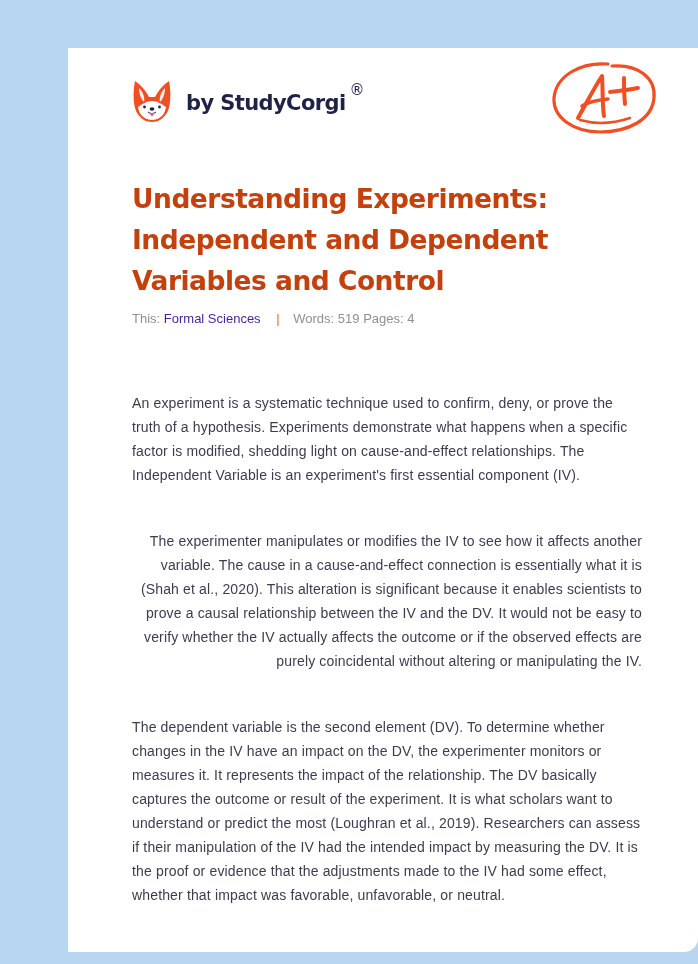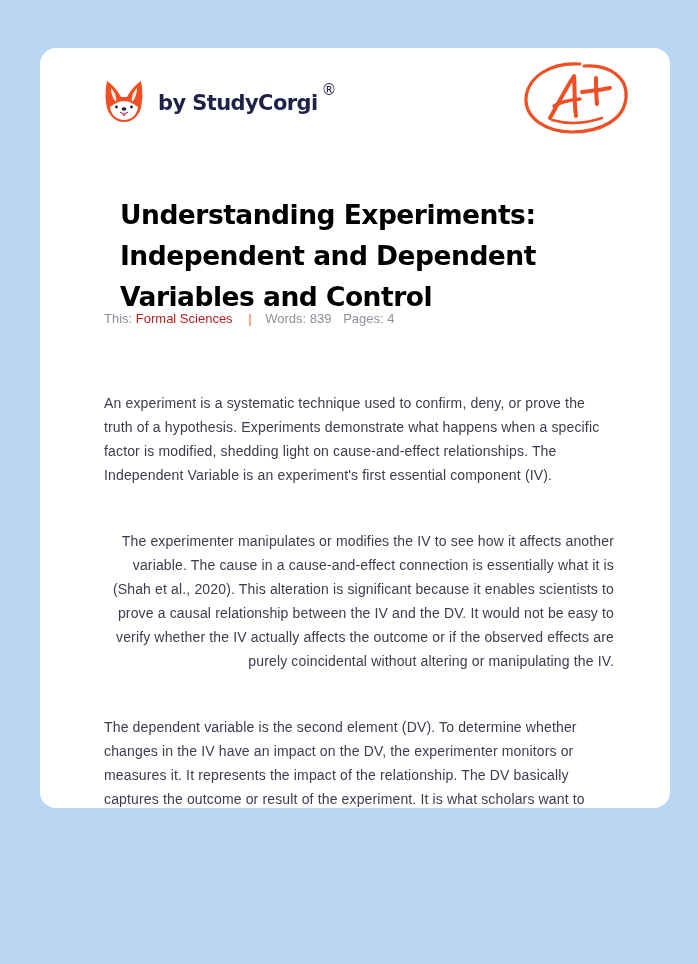--- a/index.html
+++ b/index.html
@@ -9,28 +9,27 @@
   body {
     width: 698px;
     height: 964px;
     background: #b8d5f2;
     position: relative;
     overflow: hidden;
     font-family: "Liberation Sans", "DejaVu Sans", sans-serif;
   }
   .card {
     position: absolute;
-    left: 40px;
+    left: 68px;
     top: 48px;
     width: 630px;
-    height: 760px;
+    height: 904px;
     background: #ffffff;
     border-bottom-right-radius: 14px;
     overflow: hidden;
-    border-radius: 16px;
   }
   .brand {
     position: absolute;
     left: 64px;
     top: 26px;
     display: flex;
     align-items: center;
     height: 52px;
   }
   .corgi {
@@ -61,45 +60,44 @@
     left: 480px;
     top: 10px;
     width: 112px;
     height: 82px;
   }
   .title {
     position: absolute;
     left: 64px;
     top: 130px;
     width: 470px;
-    margin: 16px;
+    margin: 0;
     font-family: "DejaVu Sans", sans-serif;
     font-weight: bold;
     font-size: 26.5px;
     line-height: 41px;
-    color: #000000;
+    color: #c2410c;
     letter-spacing: -0.5px;
   }
   .meta {
     position: absolute;
     left: 64px;
     top: 263px;
     font-size: 13px;
     color: #8d909c;
     white-space: nowrap;
   }
   .meta .topic-value {
-    color: #b91c1c;
+    color: #4c1d95;
   }
   .meta .sep {
     color: #e06a3c;
     margin: 0 10px 0 12px;
   }
   .meta .pages {
-    margin-left: 8px;
   }
   .section-heading {
     position: absolute;
     left: 64px;
     top: 306px;
     margin: 0;
     font-family: "DejaVu Sans", sans-serif;
     font-weight: bold;
     font-size: 17.5px;
     color: #262848;
@@ -159,21 +157,21 @@
 
     <path d="M32 62 C46 66, 64 66, 82 60" stroke="#f04e23" stroke-width="2.6" fill="none" stroke-linecap="round"></path>
   </svg>
 
   <h1 class="title">Understanding Experiments: Independent and Dependent Variables and Control</h1>
 
   <div class="meta">
     <span>This:</span>
     <span class="topic-value">Formal Sciences</span>
     <span class="sep">|</span>
-    <span>Words: 839</span>
+    <span>Words: 519</span>
     <span class="pages">Pages: 4</span>
   </div>
 
 
   <p class="body-text p1">An experiment is a systematic technique used to confirm, deny, or prove the truth of a hypothesis. Experiments demonstrate what happens when a specific factor is modified, shedding light on cause-and-effect relationships. The Independent Variable is an experiment's first essential component (IV).</p>
   <p class="body-text p2">The experimenter manipulates or modifies the IV to see how it affects another variable. The cause in a cause-and-effect connection is essentially what it is (Shah et al., 2020). This alteration is significant because it enables scientists to prove a causal relationship between the IV and the DV. It would not be easy to verify whether the IV actually affects the outcome or if the observed effects are purely coincidental without altering or manipulating the IV.</p>
   <p class="body-text p3">The dependent variable is the second element (DV). To determine whether changes in the IV have an impact on the DV, the experimenter monitors or measures it. It represents the impact of the relationship. The DV basically captures the outcome or result of the experiment. It is what scholars want to understand or predict the most (Loughran et al., 2019). Researchers can assess if their manipulation of the IV had the intended impact by measuring the DV. It is the proof or evidence that the adjustments made to the IV had some effect, whether that impact was favorable, unfavorable, or neutral.</p>
 
 </div>
 

